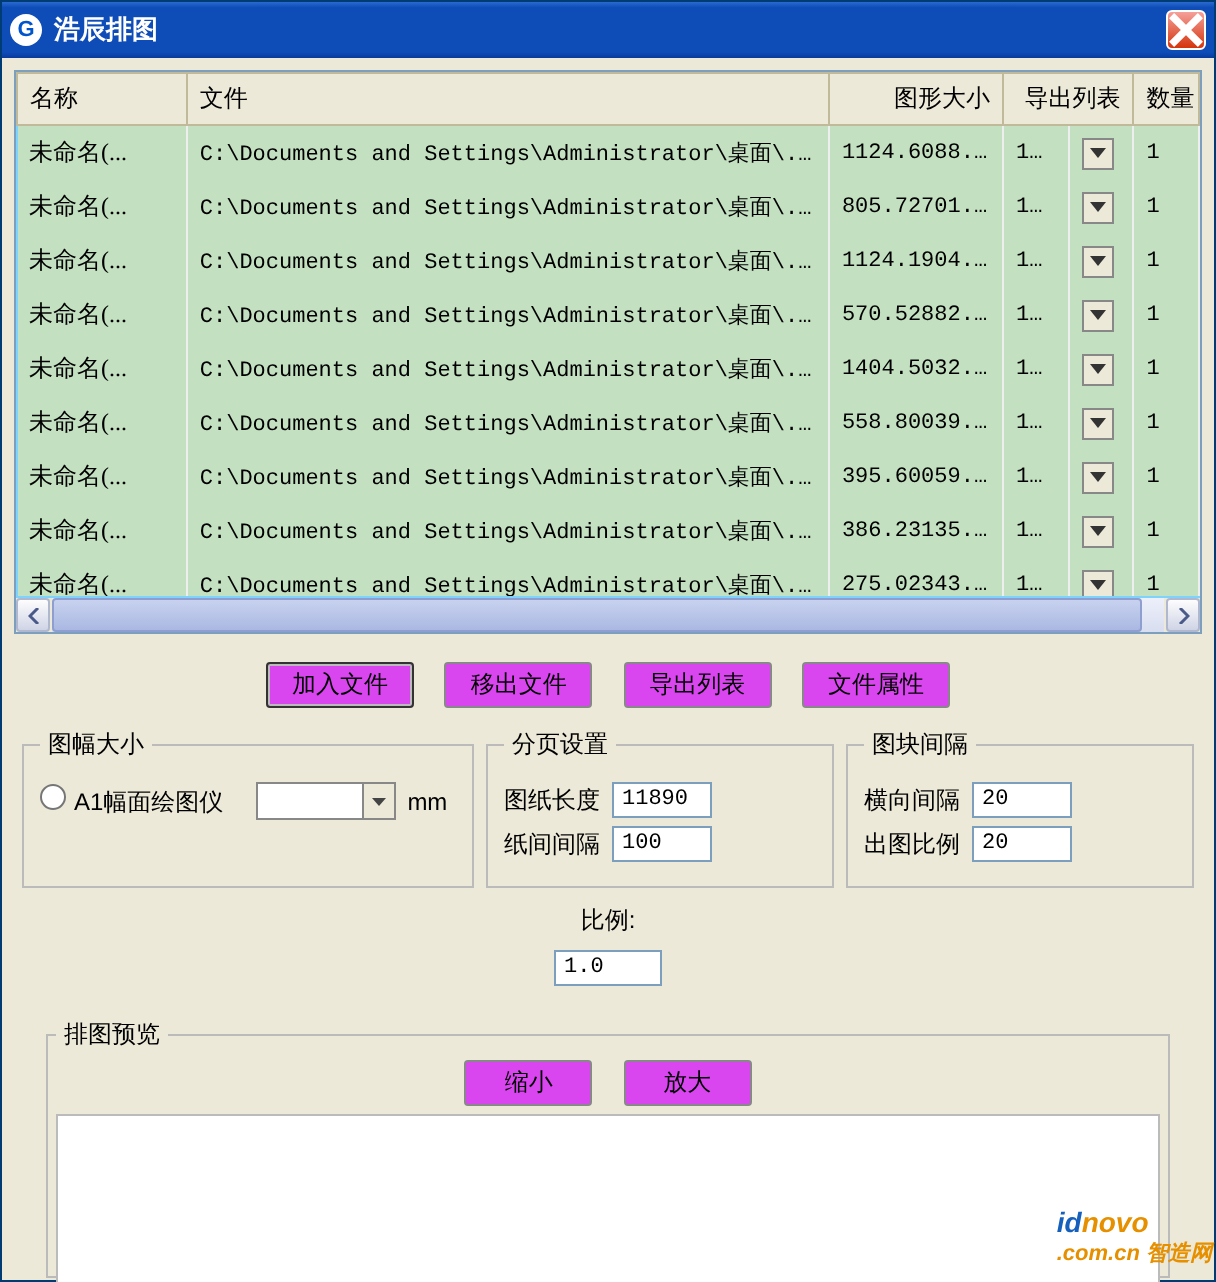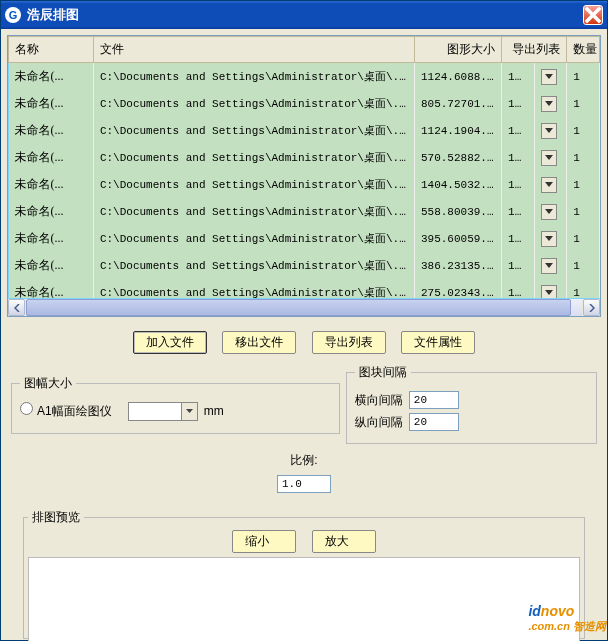--- a/index.html
+++ b/index.html
@@ -21,23 +21,23 @@
 .col-ratio { width: 60px; text-align: right; }
 .col-dd { width: 20px; }
 .col-qty { width: 30px; text-align: left; }
 .dd-btn { width: 16px; height: 16px; background: #ece9d8; border: 1px solid #888; display: inline-flex; align-items: center; justify-content: center; cursor: pointer; }
 .dd-btn svg { width: 8px; height: 5px; }
 .hscroll { position: absolute; bottom: 0; left: 0; right: 0; height: 17px; background: #ece9d8; display: flex; }
 .hscroll .arrow { width: 17px; height: 17px; background: linear-gradient(to bottom,#fdfdfd,#cfd4e6); border: 1px solid #b0b8d0; display: flex; align-items: center; justify-content: center; cursor: pointer; border-radius: 2px; }
 .hscroll .track { flex: 1; background: linear-gradient(to bottom,#edf0fa,#d8ddf0); position: relative; margin: 0 1px; }
 .hscroll .thumb { position: absolute; left: 0; top: 0; width: 98%; height: 100%; background: linear-gradient(to bottom,#c8d2ef,#aab8e2); border: 1px solid #8e9ed0; border-radius: 2px; }
 .btn-row { text-align: center; margin: 14px 0 10px; }
-.btn { display: inline-block; padding: 2px 12px; background: #fef9c3; border: 1px solid #888; border-radius: 2px; margin: 0 6px; cursor: pointer; font-size: 12px; min-width: 64px; text-align: left; }
+.btn { display: inline-block; padding: 2px 12px; background: #d946ef; border: 1px solid #888; border-radius: 2px; margin: 0 6px; cursor: pointer; font-size: 12px; min-width: 64px; text-align: center; }
 .btn.primary { border: 1px solid #333; box-shadow: 0 0 0 1px #bbb inset; }
-.groups { display: flex; gap: 6px; padding: 0 4px; align-items: center; }
+.groups { display: flex; gap: 6px; padding: 0 4px; }
 fieldset { border: 1px solid #bbb; padding: 6px 8px 8px; font-size: 12px; }
 fieldset legend { padding: 0 4px; }
 .g1 { flex: 1.6; }
 .g2 { flex: 1.2; }
 .g3 { flex: 1.2; }
 .radio-row { display: flex; align-items: center; gap: 6px; margin: 4px 0; }
 .radio-row input[type=radio] { margin-right: 4px; }
 .combo { width: 70px; height: 19px; background: #fff; border: 1px solid #888; display: inline-flex; }
 .combo .dd { width: 16px; background: #ece9d8; border-left: 1px solid #888; display: flex; align-items: center; justify-content: center; }
 .field-row { display: flex; align-items: center; gap: 6px; margin: 4px 0; }
@@ -227,29 +227,40 @@
               <span class="dd">
                 <svg width="7" height="4">
                   <path d="M0 0L3.5 4L7 0" fill="#444"></path>
                 </svg>
               </span>
             </span>
           <span>mm</span>
         </div>
       </fieldset>
 
+      <fieldset class="g2">
+        <legend>分页设置</legend>
+        <div class="field-row">
+          <label>图纸长度</label>
+          <input class="txt" style="width: 50px;" value="11890">
+        </div>
+        <div class="field-row">
+          <label>纸间间隔</label>
+          <input class="txt" style="width: 50px;" value="100">
+        </div>
+      </fieldset>
 
       <fieldset class="g3">
         <legend>图块间隔</legend>
         <div class="field-row">
           <label>横向间隔</label>
           <input class="txt" style="width: 50px;" value="20">
         </div>
         <div class="field-row">
-          <label>纵向间隔</label>
+          <label>出图比例</label>
           <input class="txt" style="width: 50px;" value="20">
         </div>
       </fieldset>
     </div>
 
     <div class="ratio-row">
       <label>比例:</label>
       <input class="txt" style="width: 54px;" value="1.0">
     </div>
 

